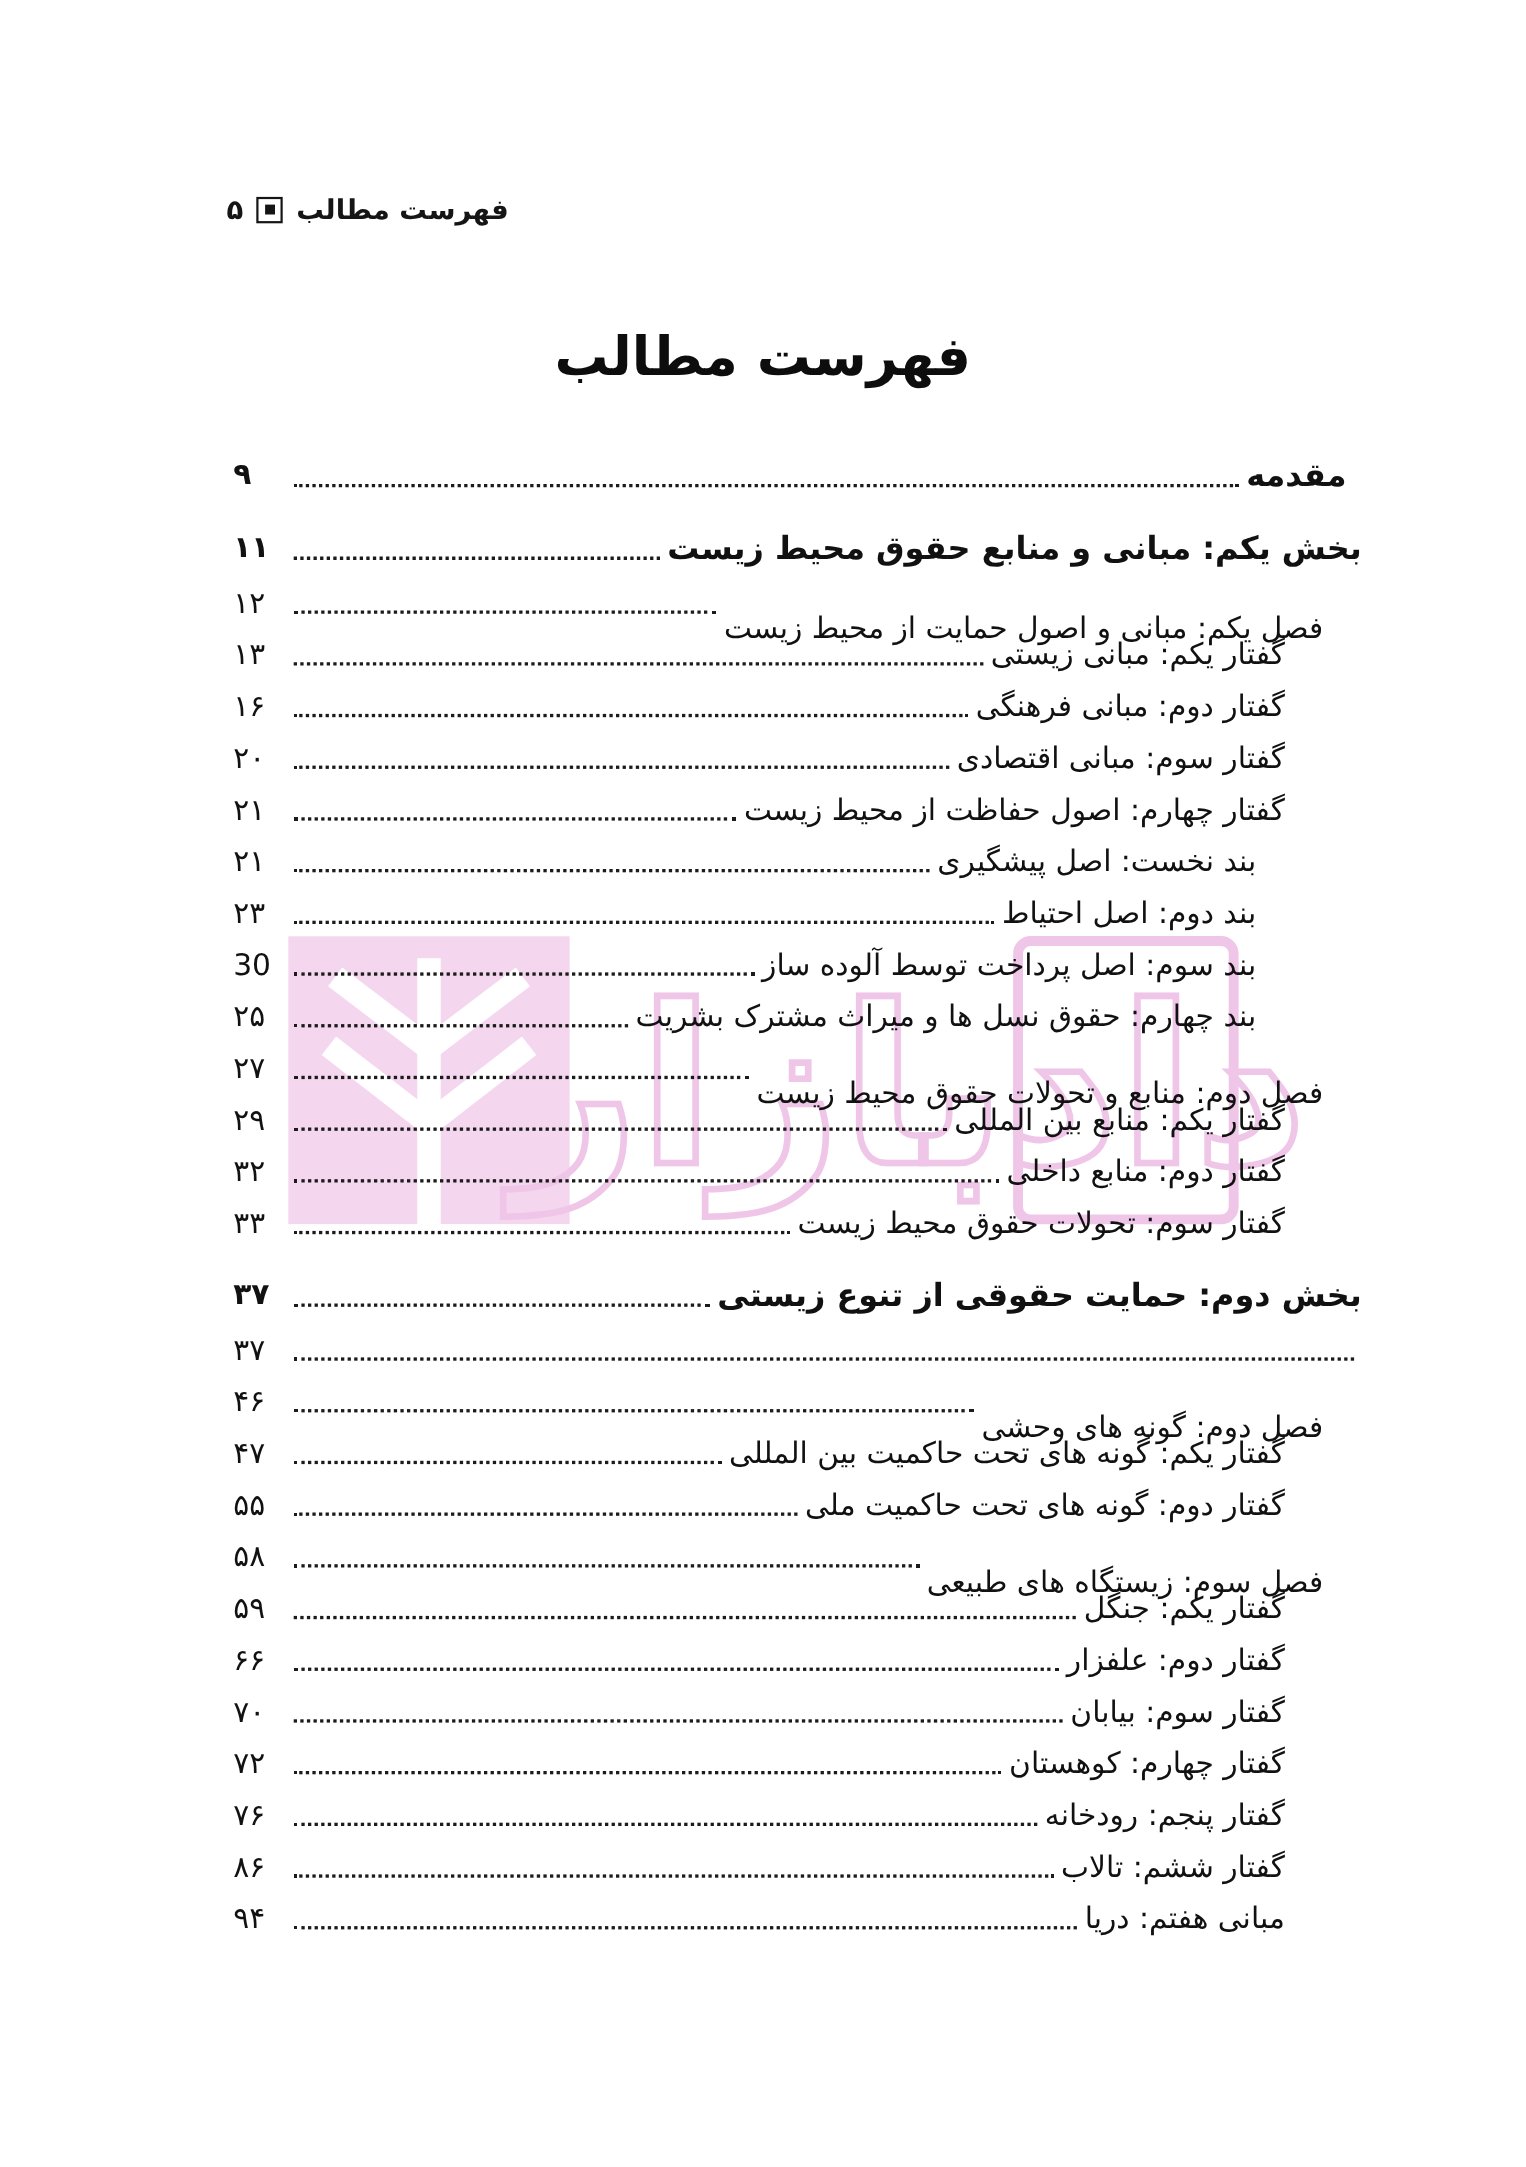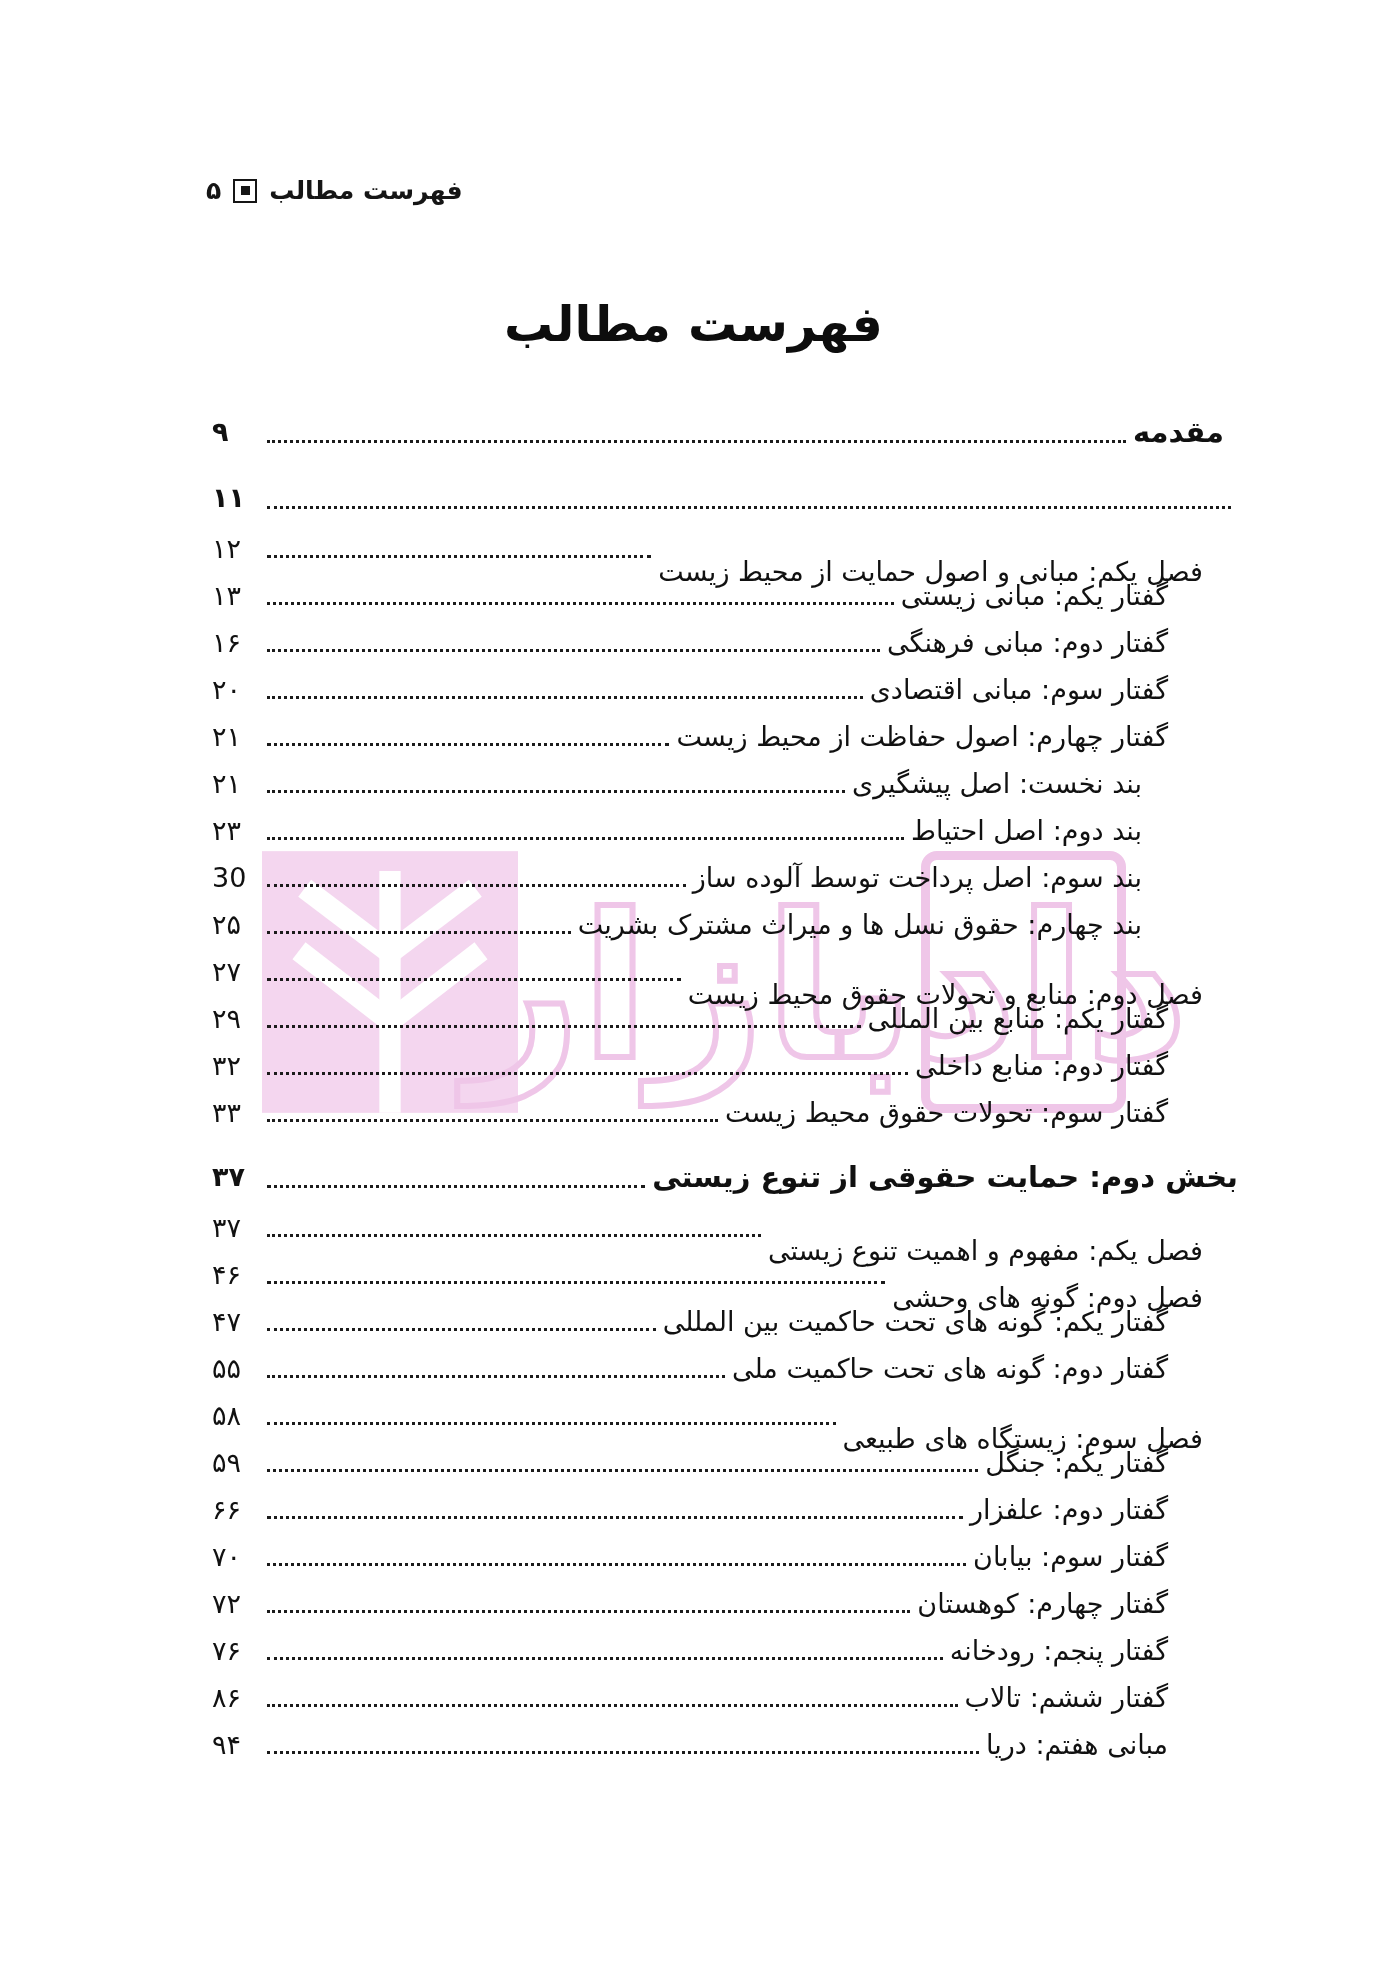--- a/index.html
+++ b/index.html
@@ -99,20 +99,21 @@
   <h1 class="page-title">فهرست مطالب</h1>
 
   <div class="toc">
     <div class="row lv-intro bold">
       <span class="label">مقدمه</span>
       <span class="leader"></span>
       <span class="num">۹</span>
     </div>
 
     <div class="row lv-part bold">
+      <span class="label">بخش یکم: مبانی و منابع حقوق محیط زیست</span>
       <span class="leader"></span>
       <span class="num">۱۱</span>
     </div>
 
     <div class="row lv-chapter">
       <span class="label">فصل یکم: مبانی و اصول حمایت از محیط زیست</span>
       <span class="leader"></span>
       <span class="num">۱۲</span>
     </div>
 
@@ -188,21 +189,20 @@
       <span class="num">۳۳</span>
     </div>
 
     <div class="row lv-part bold">
       <span class="label">بخش دوم: حمایت حقوقی از تنوع زیستی</span>
       <span class="leader"></span>
       <span class="num">۳۷</span>
     </div>
 
     <div class="row lv-chapter">
-      <span class="label">فصل یکم: مفهوم و اهمیت تنوع زیستی</span>
       <span class="leader"></span>
       <span class="num">۳۷</span>
     </div>
 
     <div class="row lv-chapter">
       <span class="label">فصل دوم: گونه های وحشی</span>
       <span class="leader"></span>
       <span class="num">۴۶</span>
     </div>
 

